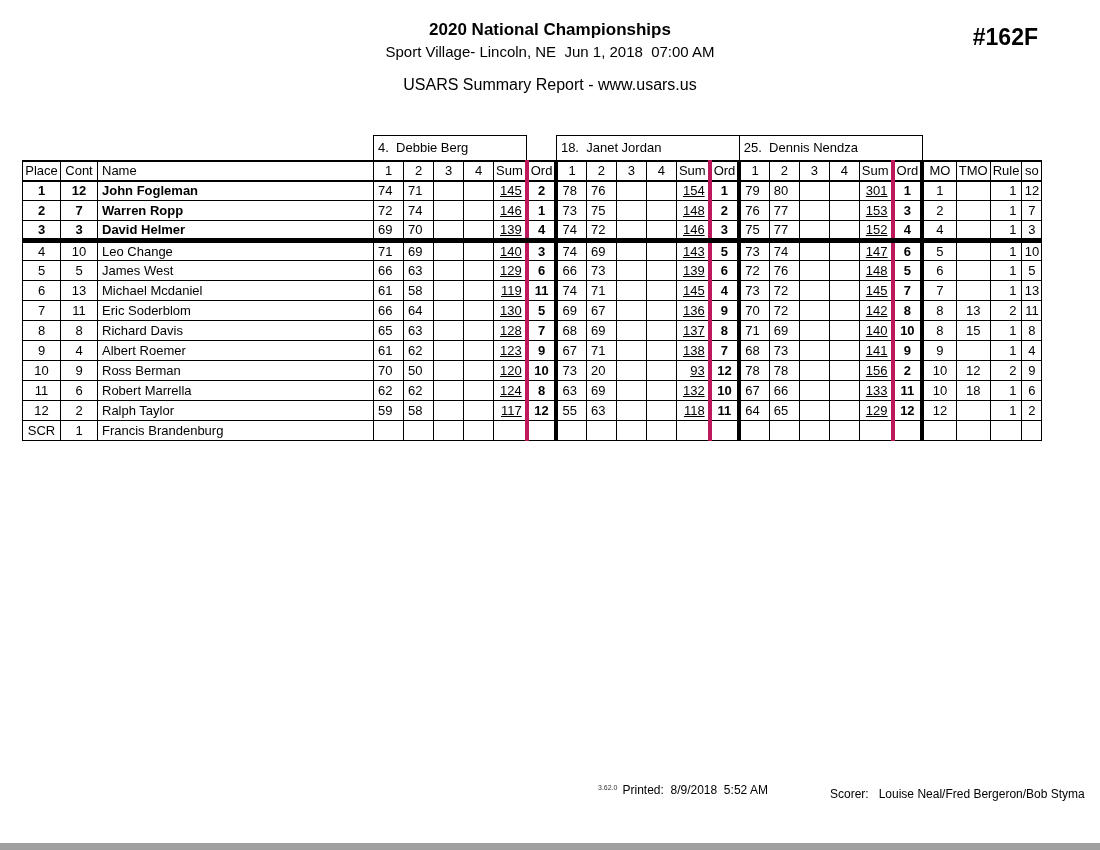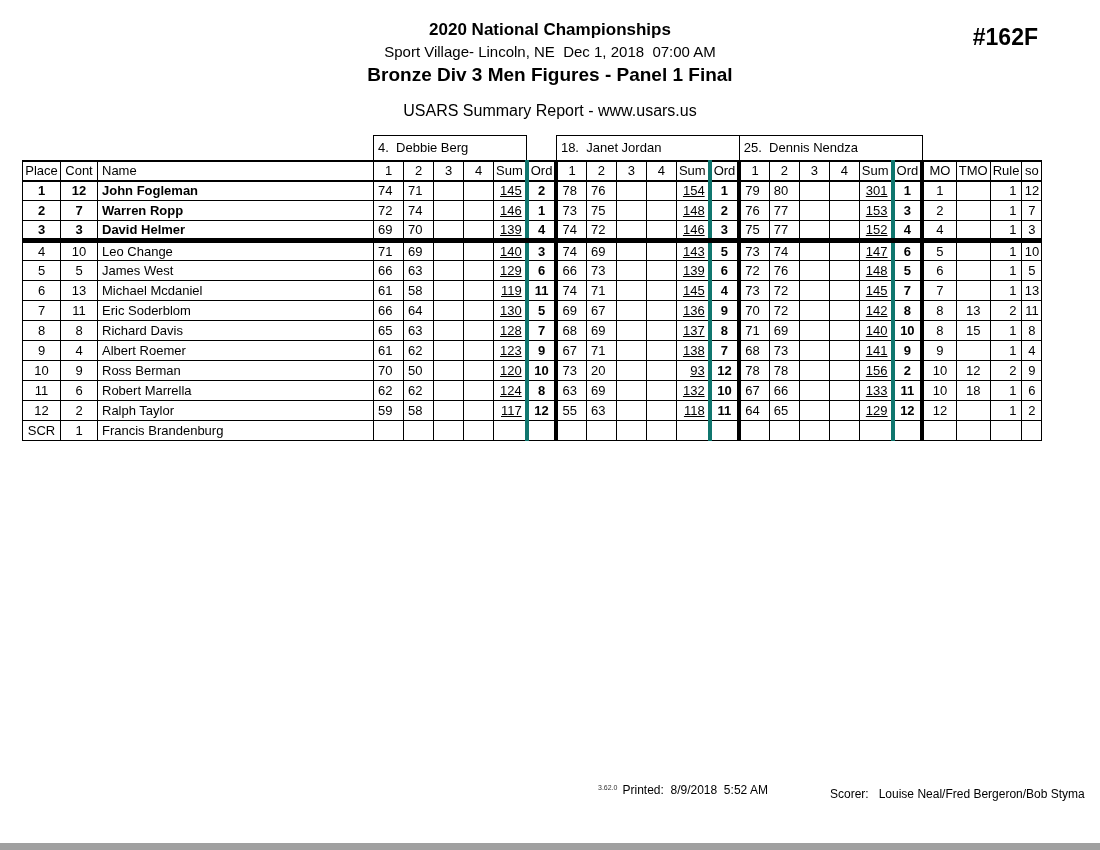--- a/index.html
+++ b/index.html
@@ -27,43 +27,42 @@
   td, th { border: 1px solid #000; font-size: 13px; font-weight: normal; height: 20px;
            padding: 0 2px; overflow: hidden; white-space: nowrap; vertical-align: middle; }
   .judge-row td { border: none; height: 25px; }
   .judge-row td.jbox { border: 1px solid #000; text-align: left; padding-left: 4px; white-space: pre; }
   .head-row th { border-top: 2px solid #000; border-bottom: 2px solid #000; text-align: center; }
   .head-row th.al { text-align: left; padding-left: 4px; }
   td.ctr { text-align: center; }
   td.al { text-align: left; padding-left: 4px; }
   td.sc { text-align: left; padding-left: 4px; }
   td.sum { text-align: right; padding-right: 3px; text-decoration: underline; }
-  td.ord, th.ord { text-align: center; border-left: 4px solid #0f766e; border-right: 4px solid #000; }
+  td.ord, th.ord { text-align: center; border-left: 4px solid #be185d; border-right: 4px solid #000; }
   td.ord { font-weight: bold; }
   td.rr { text-align: right; padding-right: 5px; }
   tr.bold-row td.plc, tr.bold-row td.cnt, tr.bold-row td.name { font-weight: bold; }
   tr.sep td { border-bottom: 5px solid #000; }
 
   
   .footer { position: absolute; left: 0; top: 783px; width: 1100px; font-size: 12px; }
   .fprint { position: absolute; left: 598px; top: 0; white-space: pre; }
   .fver { font-size: 7px; vertical-align: 4px; color: #333; margin-right: 5px; }
   .fscorer { position: absolute; left: 830px; top: 4px; white-space: pre; }
   .page-edge { position: absolute; left: 0; bottom: 0; width: 1100px; height: 7px; background: #a0a0a0; }
 </style>
 </head>
 <body>
 
 <div class="page">
 
 
   <div class="titles">
     <div class="t1">2020 National Championships</div>
-    <div class="t2">Sport Village- Lincoln, NE  Dec 1, 2018  07:00 AM</div>
-    <div class="t3">Bronze Div 3 Men Figures - Panel 1 Final</div>
+    <div class="t2">Sport Village- Lincoln, NE  Jun 1, 2018  07:00 AM</div>
     <div class="t4">USARS Summary Report - www.usars.us</div>
   </div>
 
   <div class="evnum">#162F</div>
 
   <table>
     <colgroup>
         <col style="width: 38px;">
         <col style="width: 37px;">
         <col style="width: 276px;">

